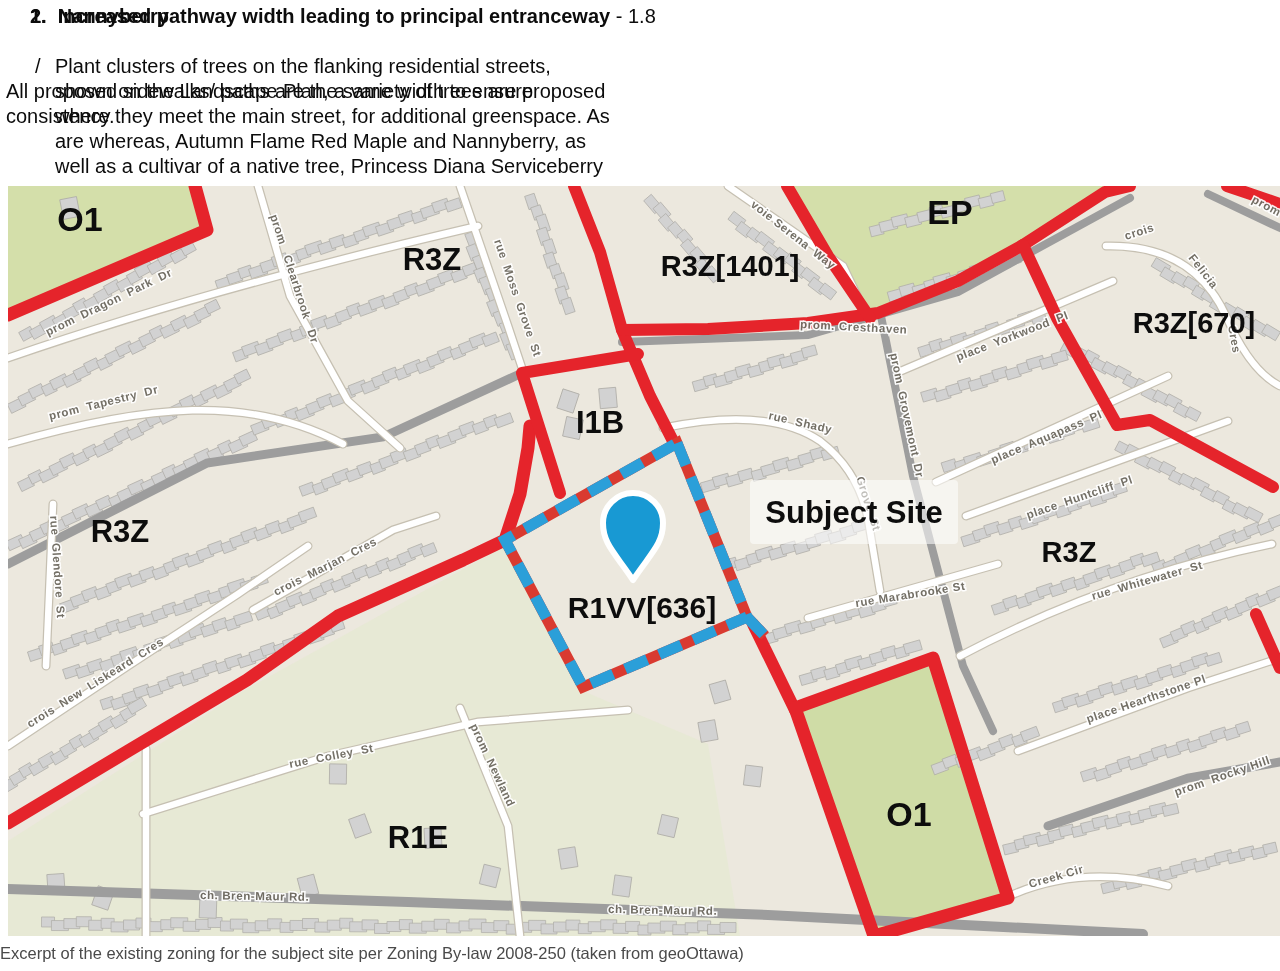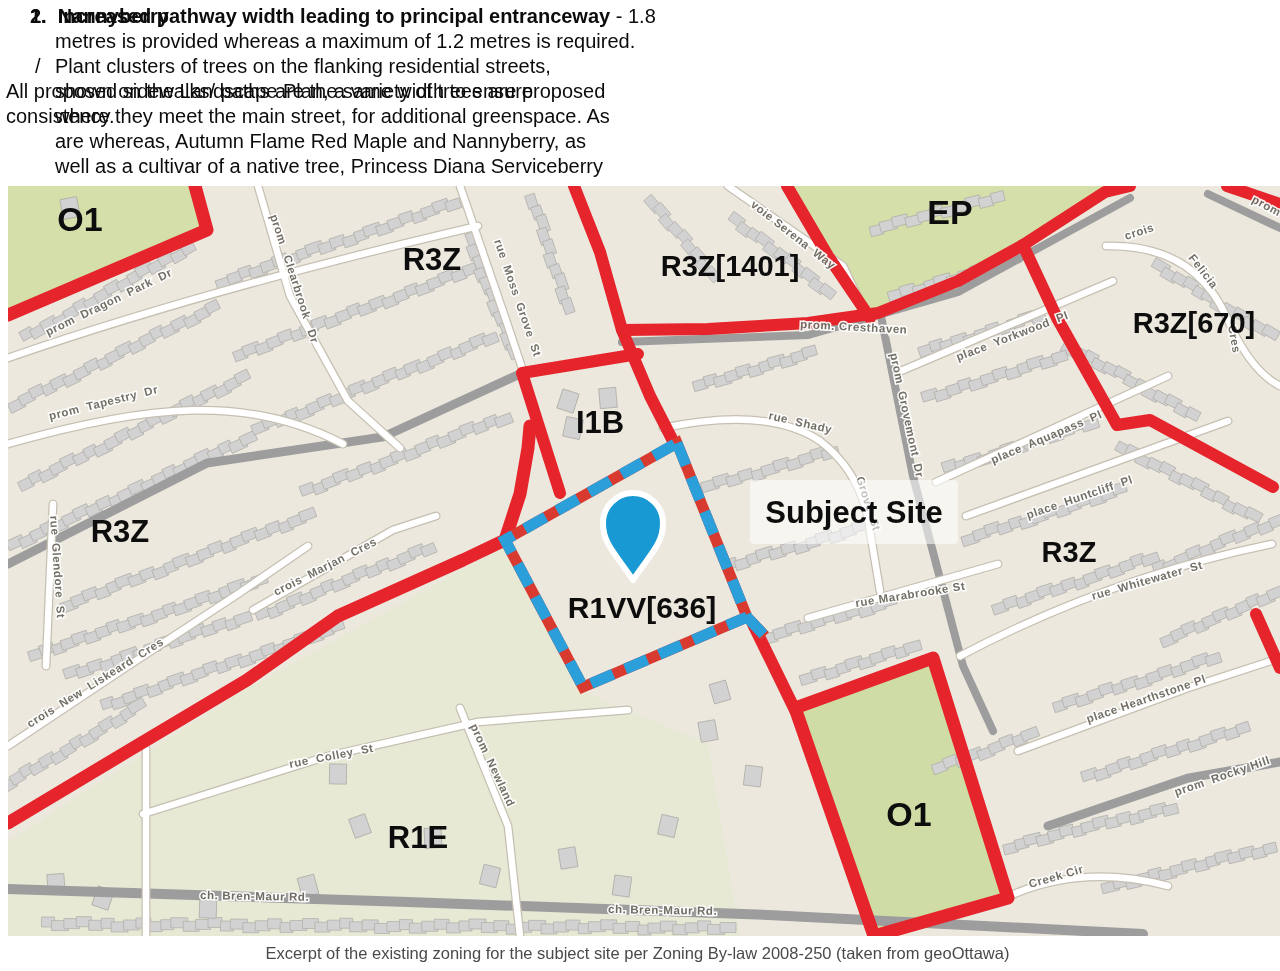--- a/index.html
+++ b/index.html
@@ -9,30 +9,29 @@
   
   .doc-text{font-size:20px;line-height:25px;white-space:nowrap;color:#0c0c0c;}
   .bold{font-weight:bold;}
   .t-line{white-space:nowrap;}
   
   #map-wrap{left:8px;top:186px;width:1272px;height:750px;background:#ece8de;}
   svg text{font-family:"Liberation Sans","DejaVu Sans",sans-serif;}
   .street-label{font-size:11.5px;fill:#6e6a60;letter-spacing:.6px;
      paint-order:stroke;stroke:#ffffff;stroke-width:3px;font-weight:bold;opacity:.95;}
   .zone-label{font-weight:bold;fill:#0d0d0d;text-anchor:middle;}
-  .caption{font-size:16.5px;color:#4a4a4a;text-align:center;}
+  .caption{font-size:16.5px;color:#4a4a4a;text-align:left;}
 </style>
 </head>
 <body>
 
 <div class="abs" style="left:0;top:0;width:680px;height:186px;">
 
   <div class="abs doc-text" style="left:30px;top:4px;">
     <div class="t-line"><span class="bold">1.</span>&nbsp;&nbsp;<span class="bold">Increased pathway width leading to principal entranceway</span><span> - 1.8</span></div>
-    <div class="t-line" style="padding-left:25px;">metres is provided whereas a maximum of 1.2 metres is required.</div>
   </div>
 
   <div class="abs doc-text bold" style="left:30px;top:4px;">
     <span>2.</span>&nbsp;&nbsp;<span>Nannyberry</span>
   </div>
 
   <div class="abs doc-text" style="left:35px;top:54px;">/</div>
   <div class="abs doc-text" style="left:55px;top:54px;">
     <div class="t-line">Plant clusters of trees on the flanking residential streets,</div>
     <div class="t-line">shown on the Landscape Plan, a variety of trees are proposed</div>

